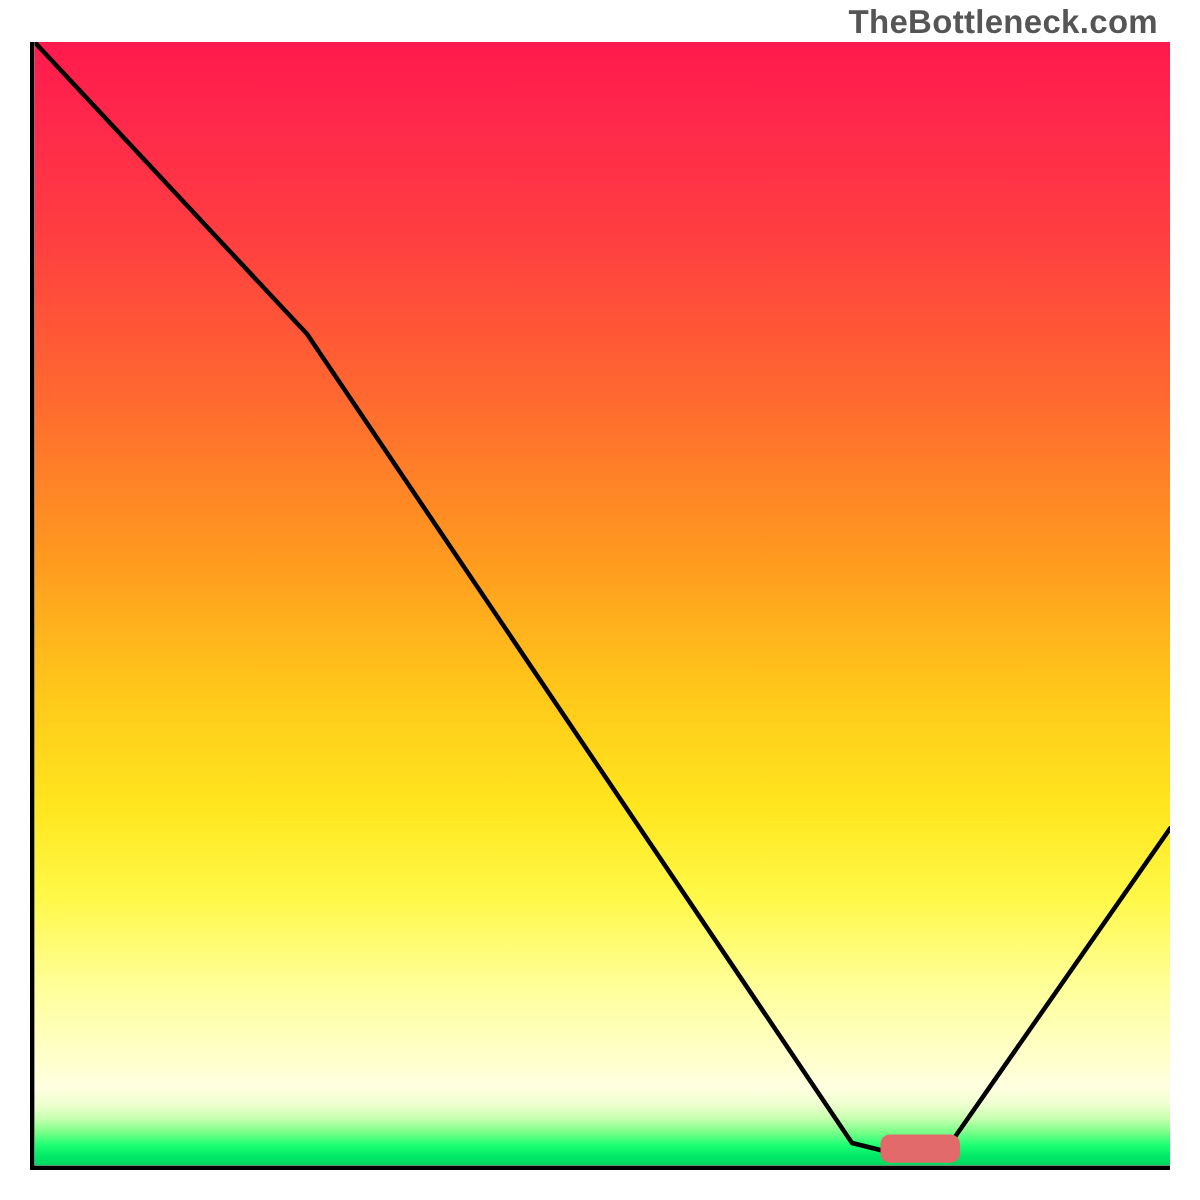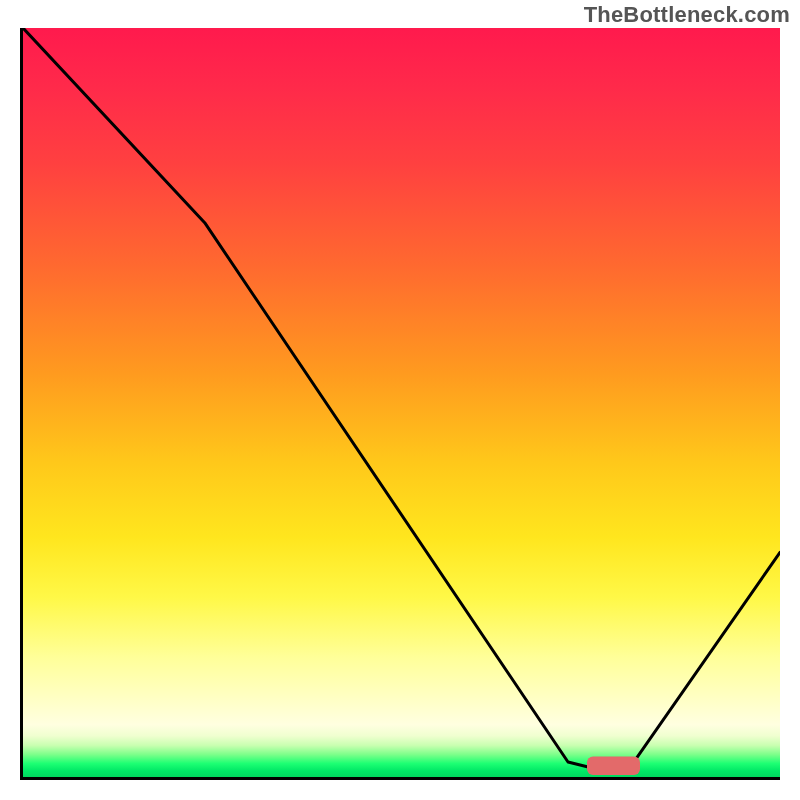--- a/index.html
+++ b/index.html
@@ -12,21 +12,21 @@
     background: #ffffff;
   }
   .container {
     position: relative;
     width: 800px;
     height: 800px;
   }
   .watermark {
     position: absolute;
     top: 2px;
-    right: 10px;
+    right: 28px;
     font-size: 22px;
     font-weight: 600;
     color: #555555;
     letter-spacing: 0.2px;
     z-index: 10;
   }
   .plot-frame {
     position: absolute;
     left: 20px;
     top: 28px;

